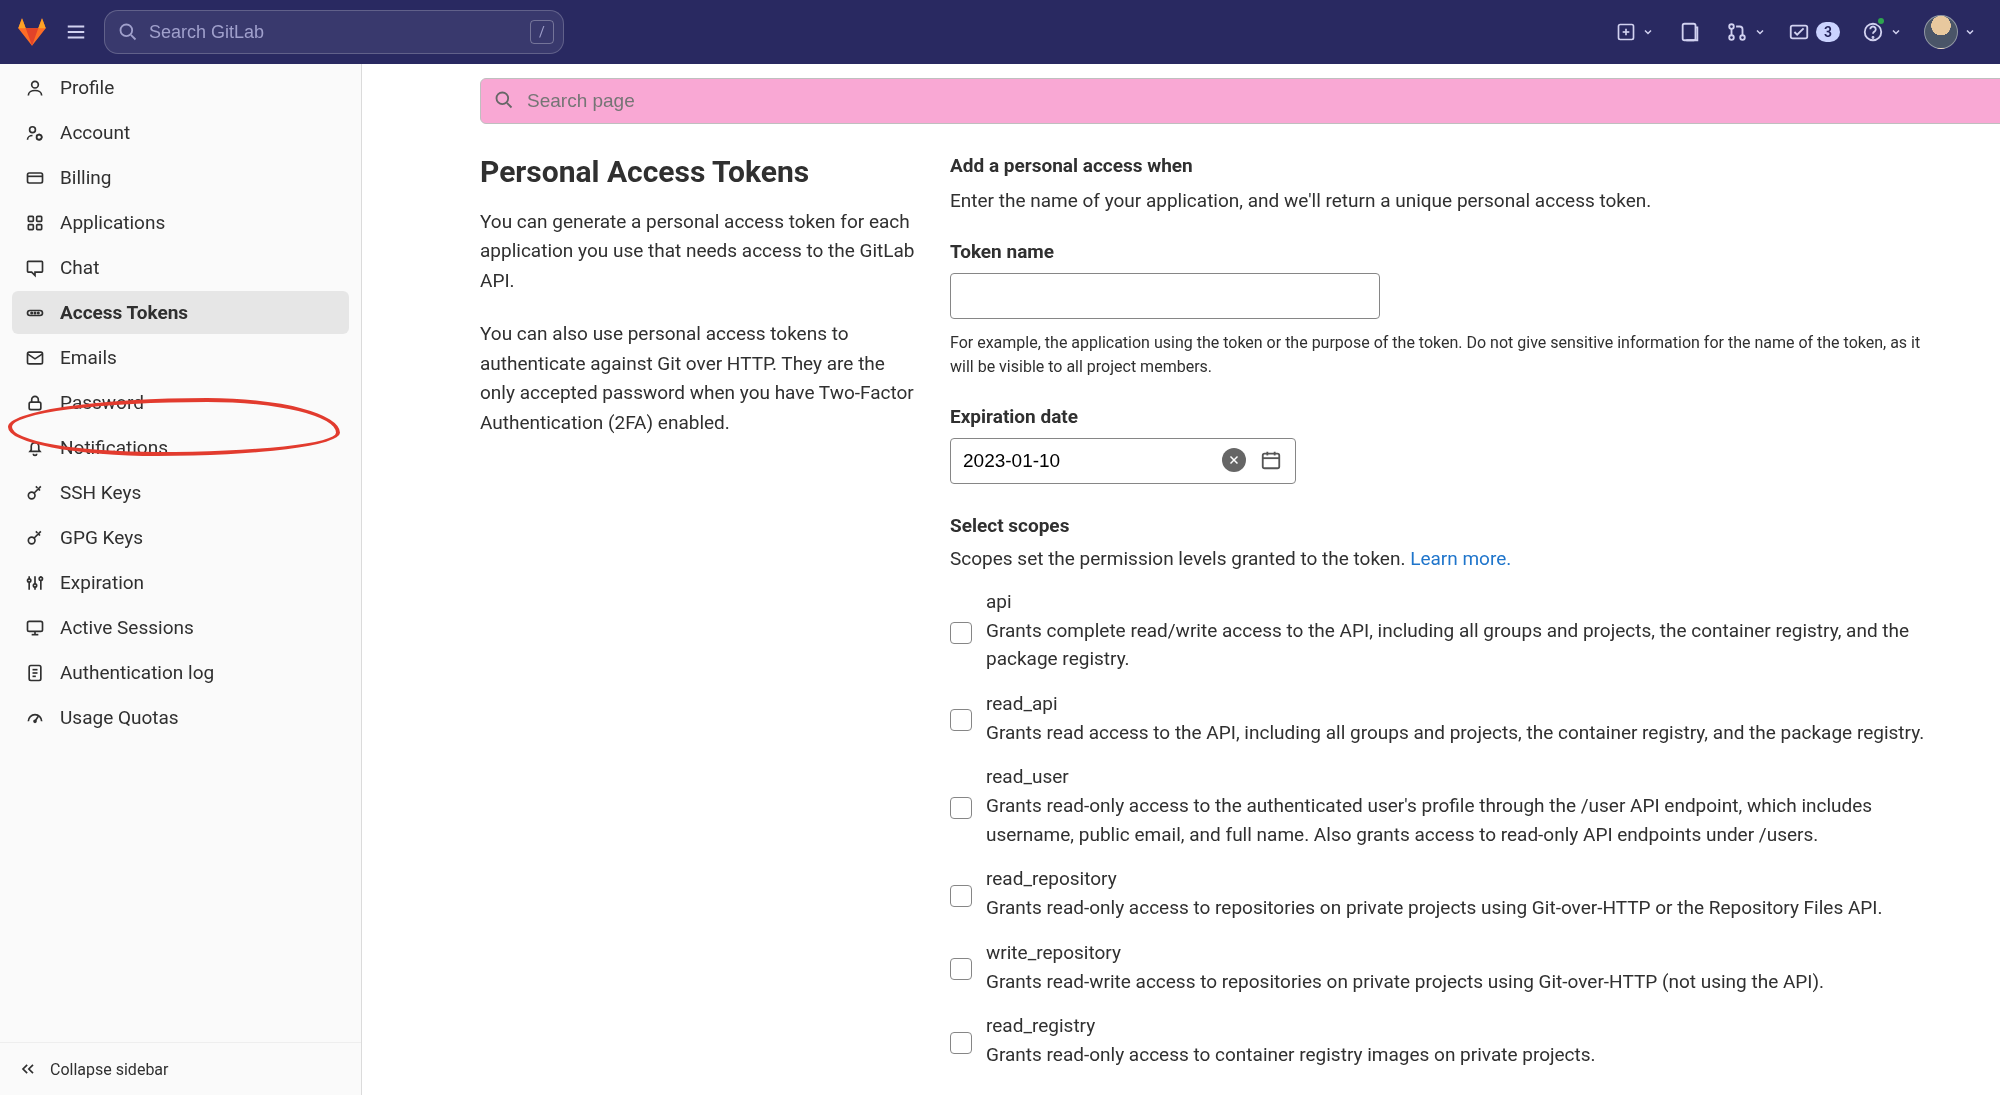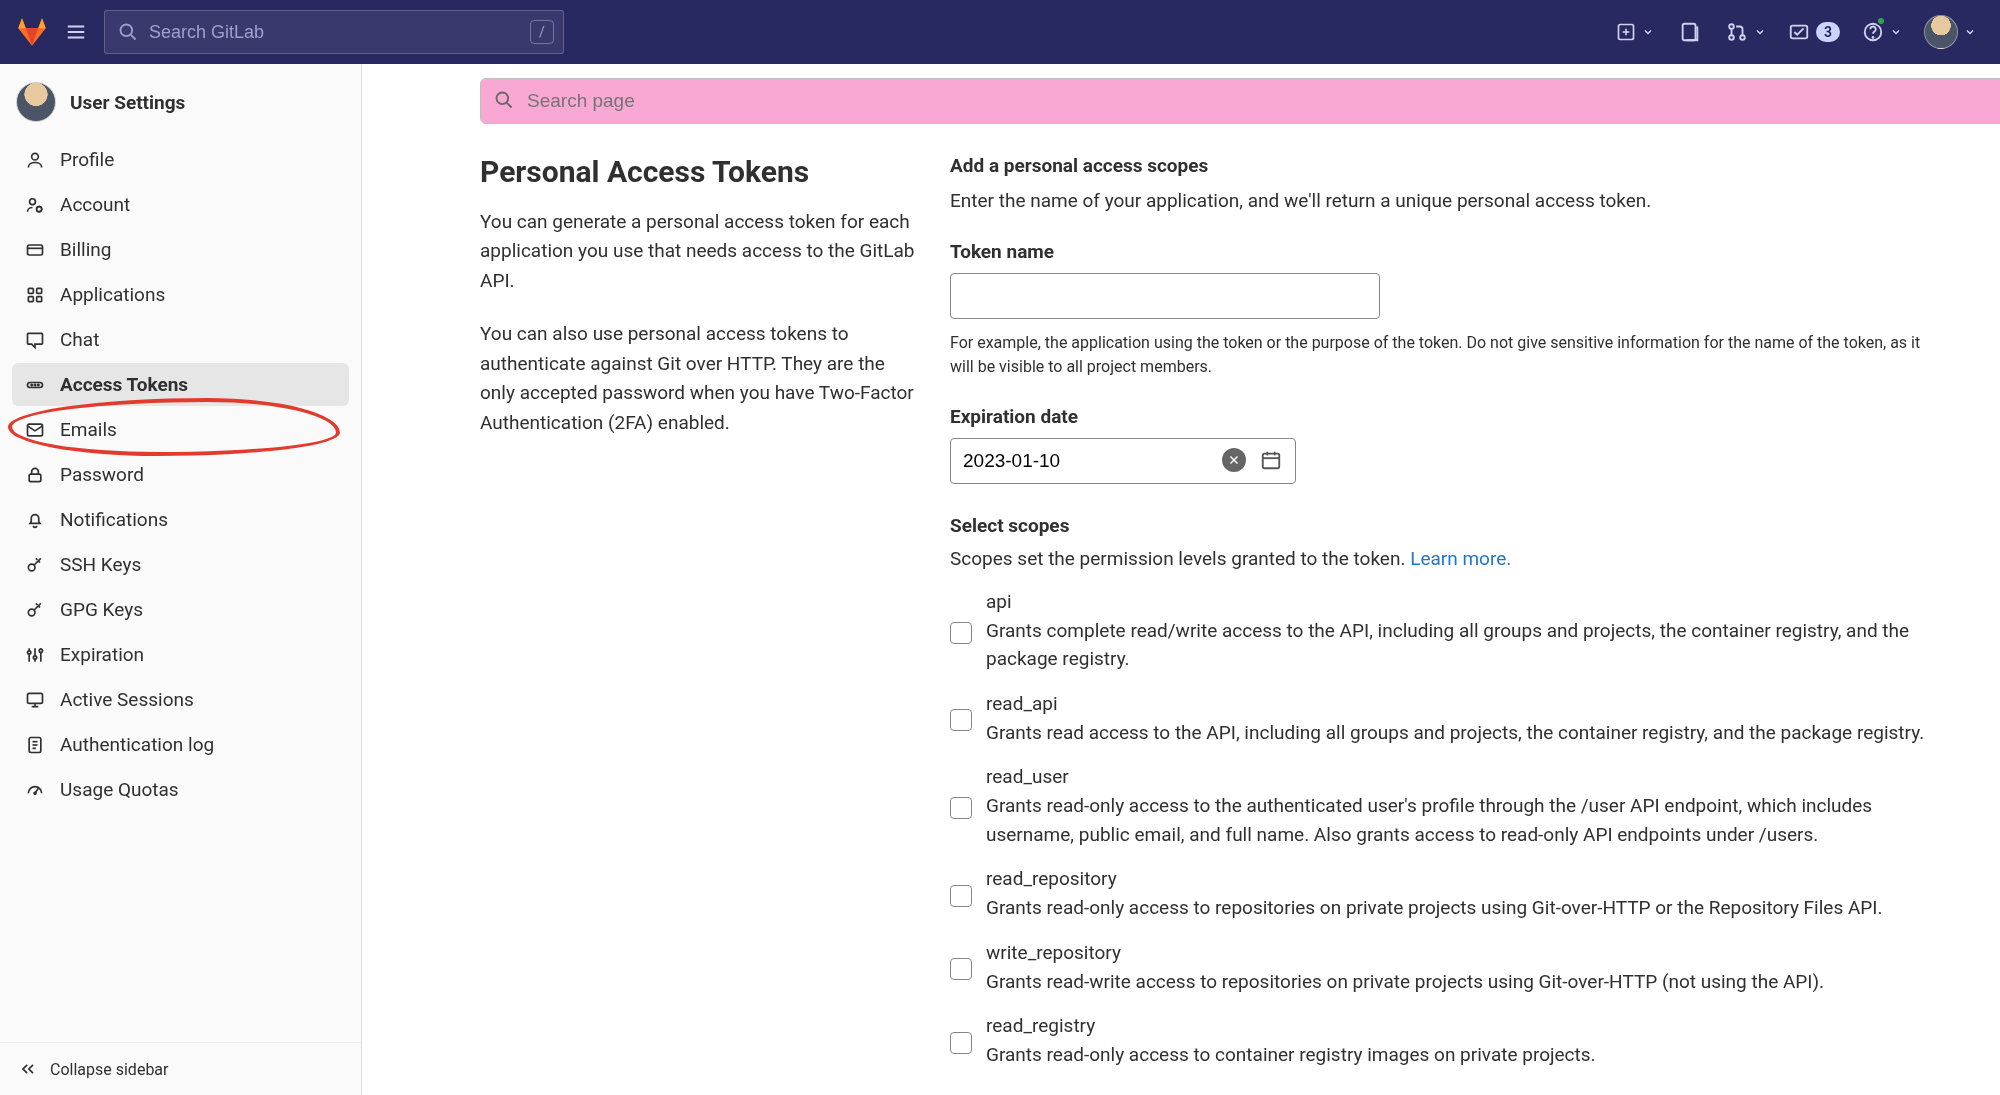--- a/index.html
+++ b/index.html
@@ -26,21 +26,21 @@
 .burger-btn { width:32px; height:32px; display:flex; align-items:center; justify-content:center; cursor:pointer; }
 .search-wrap {
   position: relative;
   width: 460px;
 }
 .search-input {
   width: 100%;
   height: 44px;
   background: rgba(255,255,255,0.08);
   border: 1px solid rgba(255,255,255,0.2);
-  border-radius: 3px;
+  border-radius: 14px;
   padding: 0 52px 0 44px;
   color: #c4c4dd;
   font-size: 18px;
 }
 .search-input::placeholder { color: #a0a0cc; }
 .search-icon-slot { position:absolute; left:14px; top:12px; color:#a0a0cc; }
 .slash-key {
   position:absolute; right:10px; top:10px;
   width:24px; height:24px;
   border:1px solid rgba(255,255,255,0.3);
@@ -261,24 +261,20 @@
             <polyline points="6 9 12 15 18 9"></polyline>
           </svg>
       </span>
     </div>
   </div>
 </div>
 
 <div class="shell">
 
   <aside class="sidebar">
-    <div class="sidebar-header">
-      <div class="sidebar-avatar"></div>
-      <div class="sidebar-title">User Settings</div>
-    </div>
     <ul class="nav-list" id="nav-list">
         <li class="nav-item">
           <span class="icn">
             <svg width="20" height="20" viewBox="0 0 24 24" stroke="currentColor" stroke-width="2" fill="none">
               <circle cx="12" cy="8" r="4"></circle>
               <path d="M4 21c0-4 4-6 8-6s8 2 8 6"></path>
             </svg>
           </span>
           <span>Profile</span>
         </li>
@@ -444,21 +440,21 @@
     </div>
 
     <div class="two-col">
       <div class="col-left">
         <h1 class="page-title">Personal Access Tokens</h1>
         <p class="lead">You can generate a personal access token for each application you use that needs access to the GitLab API.</p>
         <p class="lead">You can also use personal access tokens to authenticate against Git over HTTP. They are the only accepted password when you have Two-Factor Authentication (2FA) enabled.</p>
       </div>
 
       <div class="col-right">
-        <h3 class="sec-heading">Add a personal access scopes</h3>
+        <h3 class="sec-heading">Add a personal access when</h3>
         <p class="sec-sub">Enter the name of your application, and we'll return a unique personal access token.</p>
 
         <label class="fld-label">Token name</label>
         <input class="text-input token-name-input" value="" style="">
         <p class="helper">For example, the application using the token or the purpose of the token. Do not give sensitive information for the name of the token, as it will be visible to all project members.</p>
 
         <label class="fld-label">Expiration date</label>
         <div class="date-wrap">
           <input class="text-input date-input" value="2023-01-10" style="">
           <div class="date-clear">

